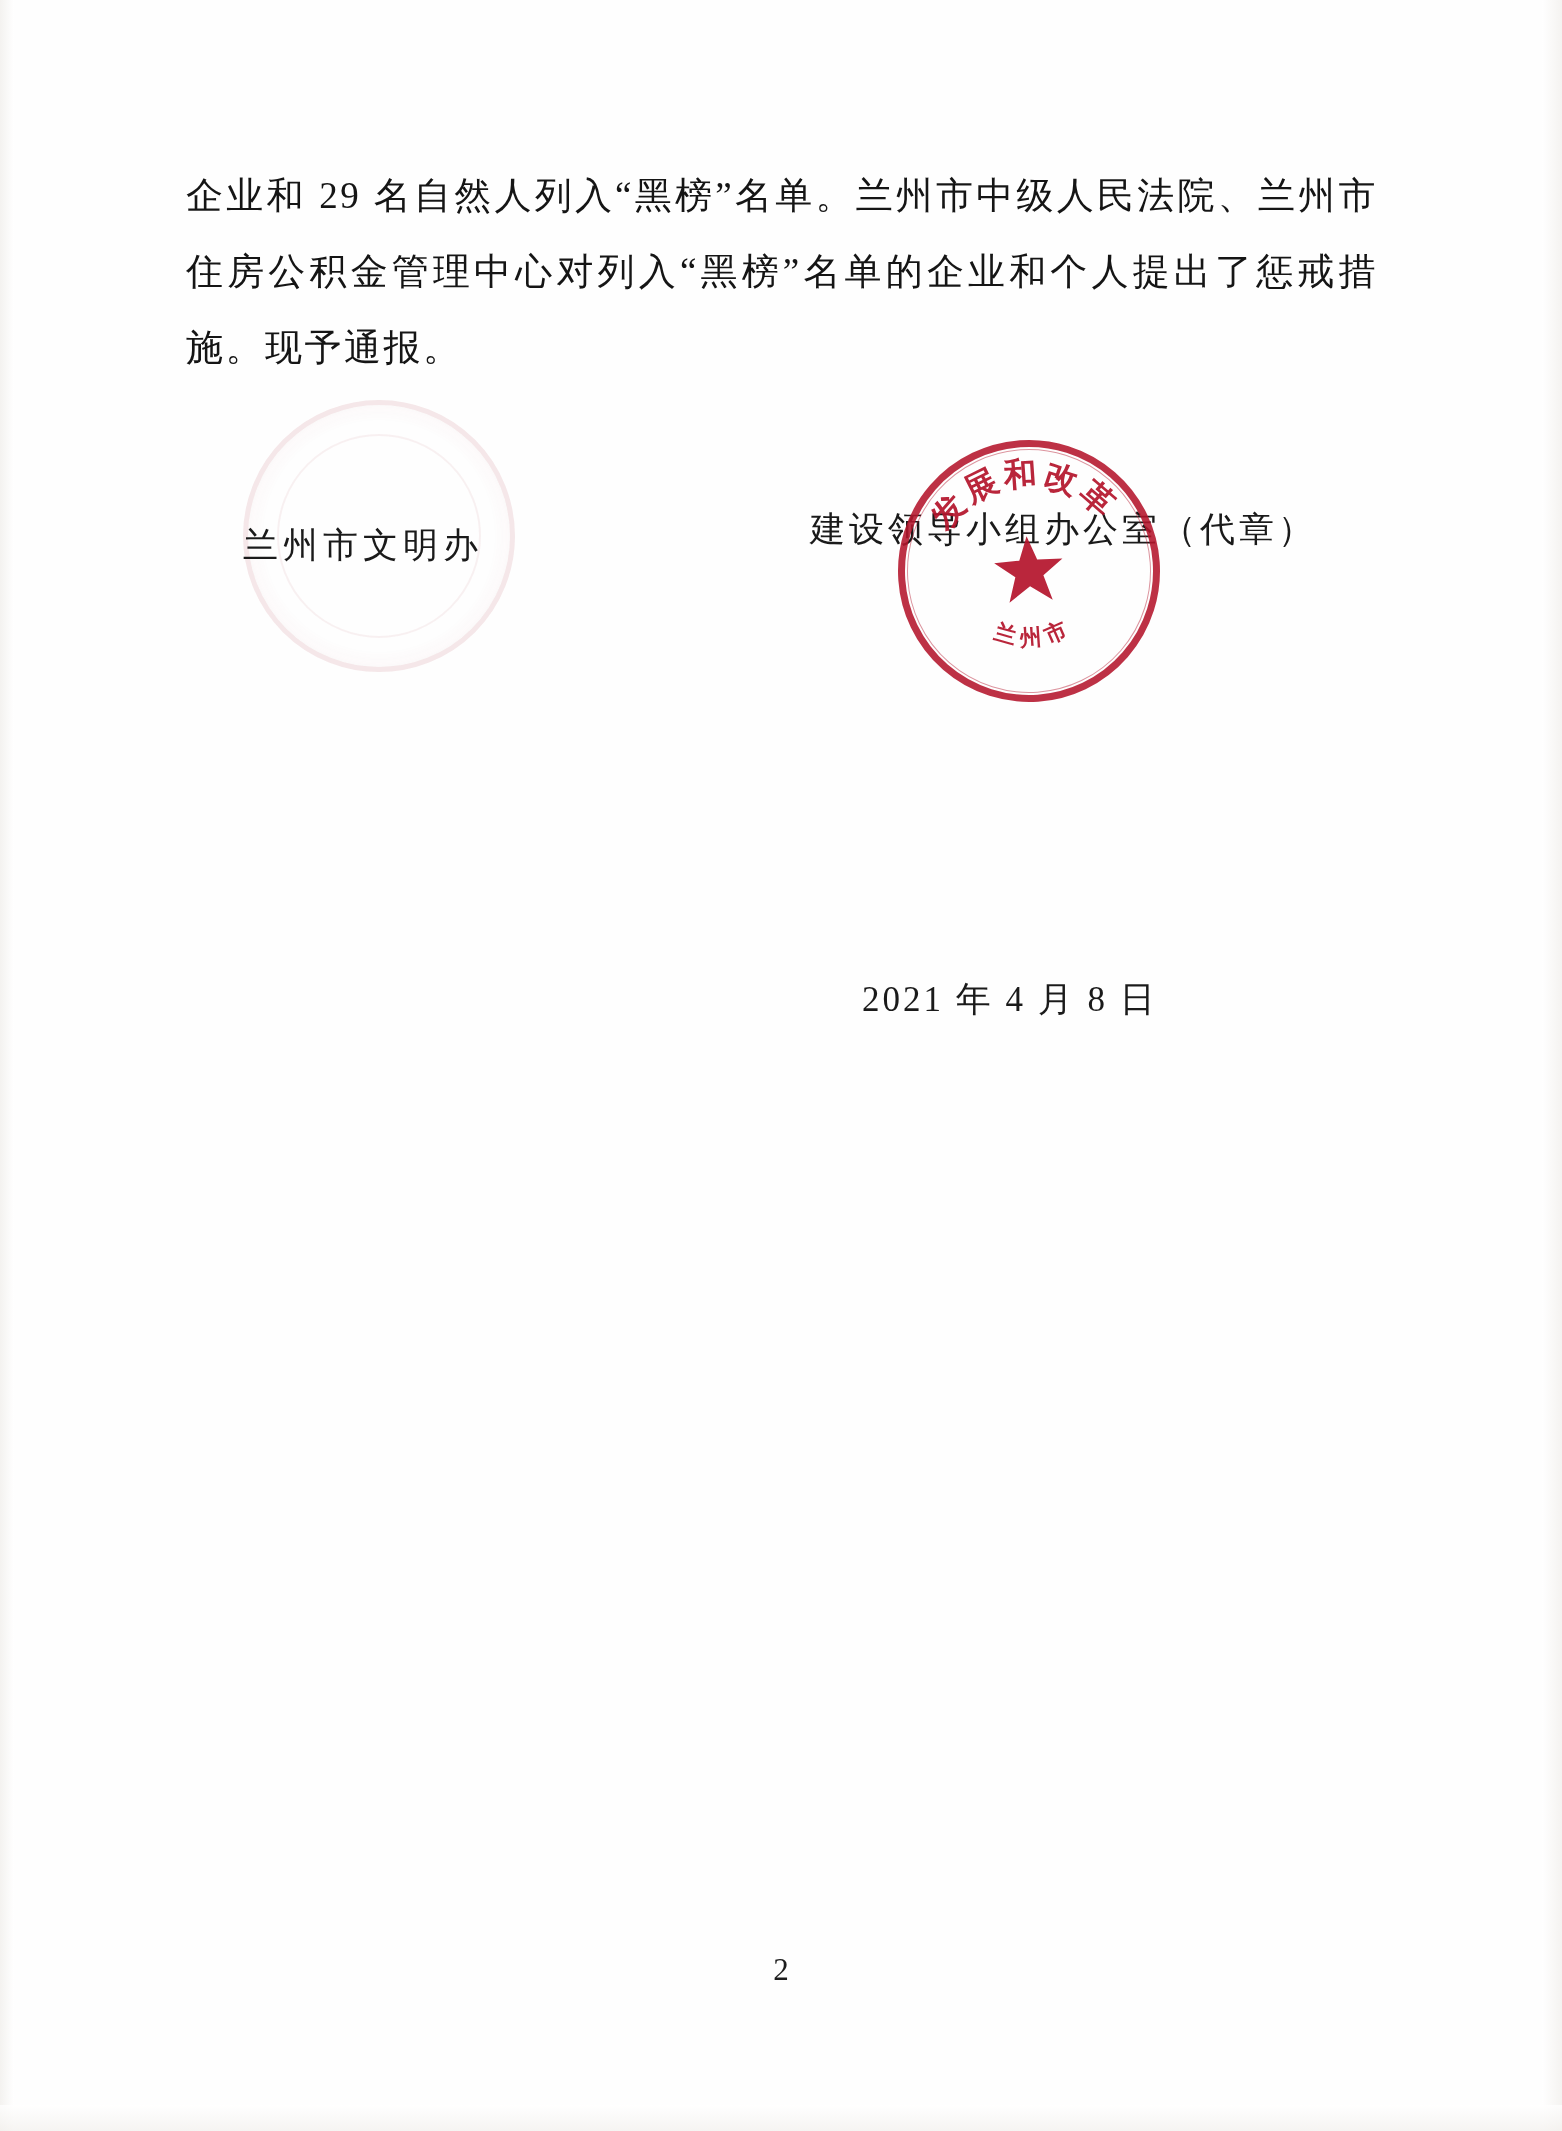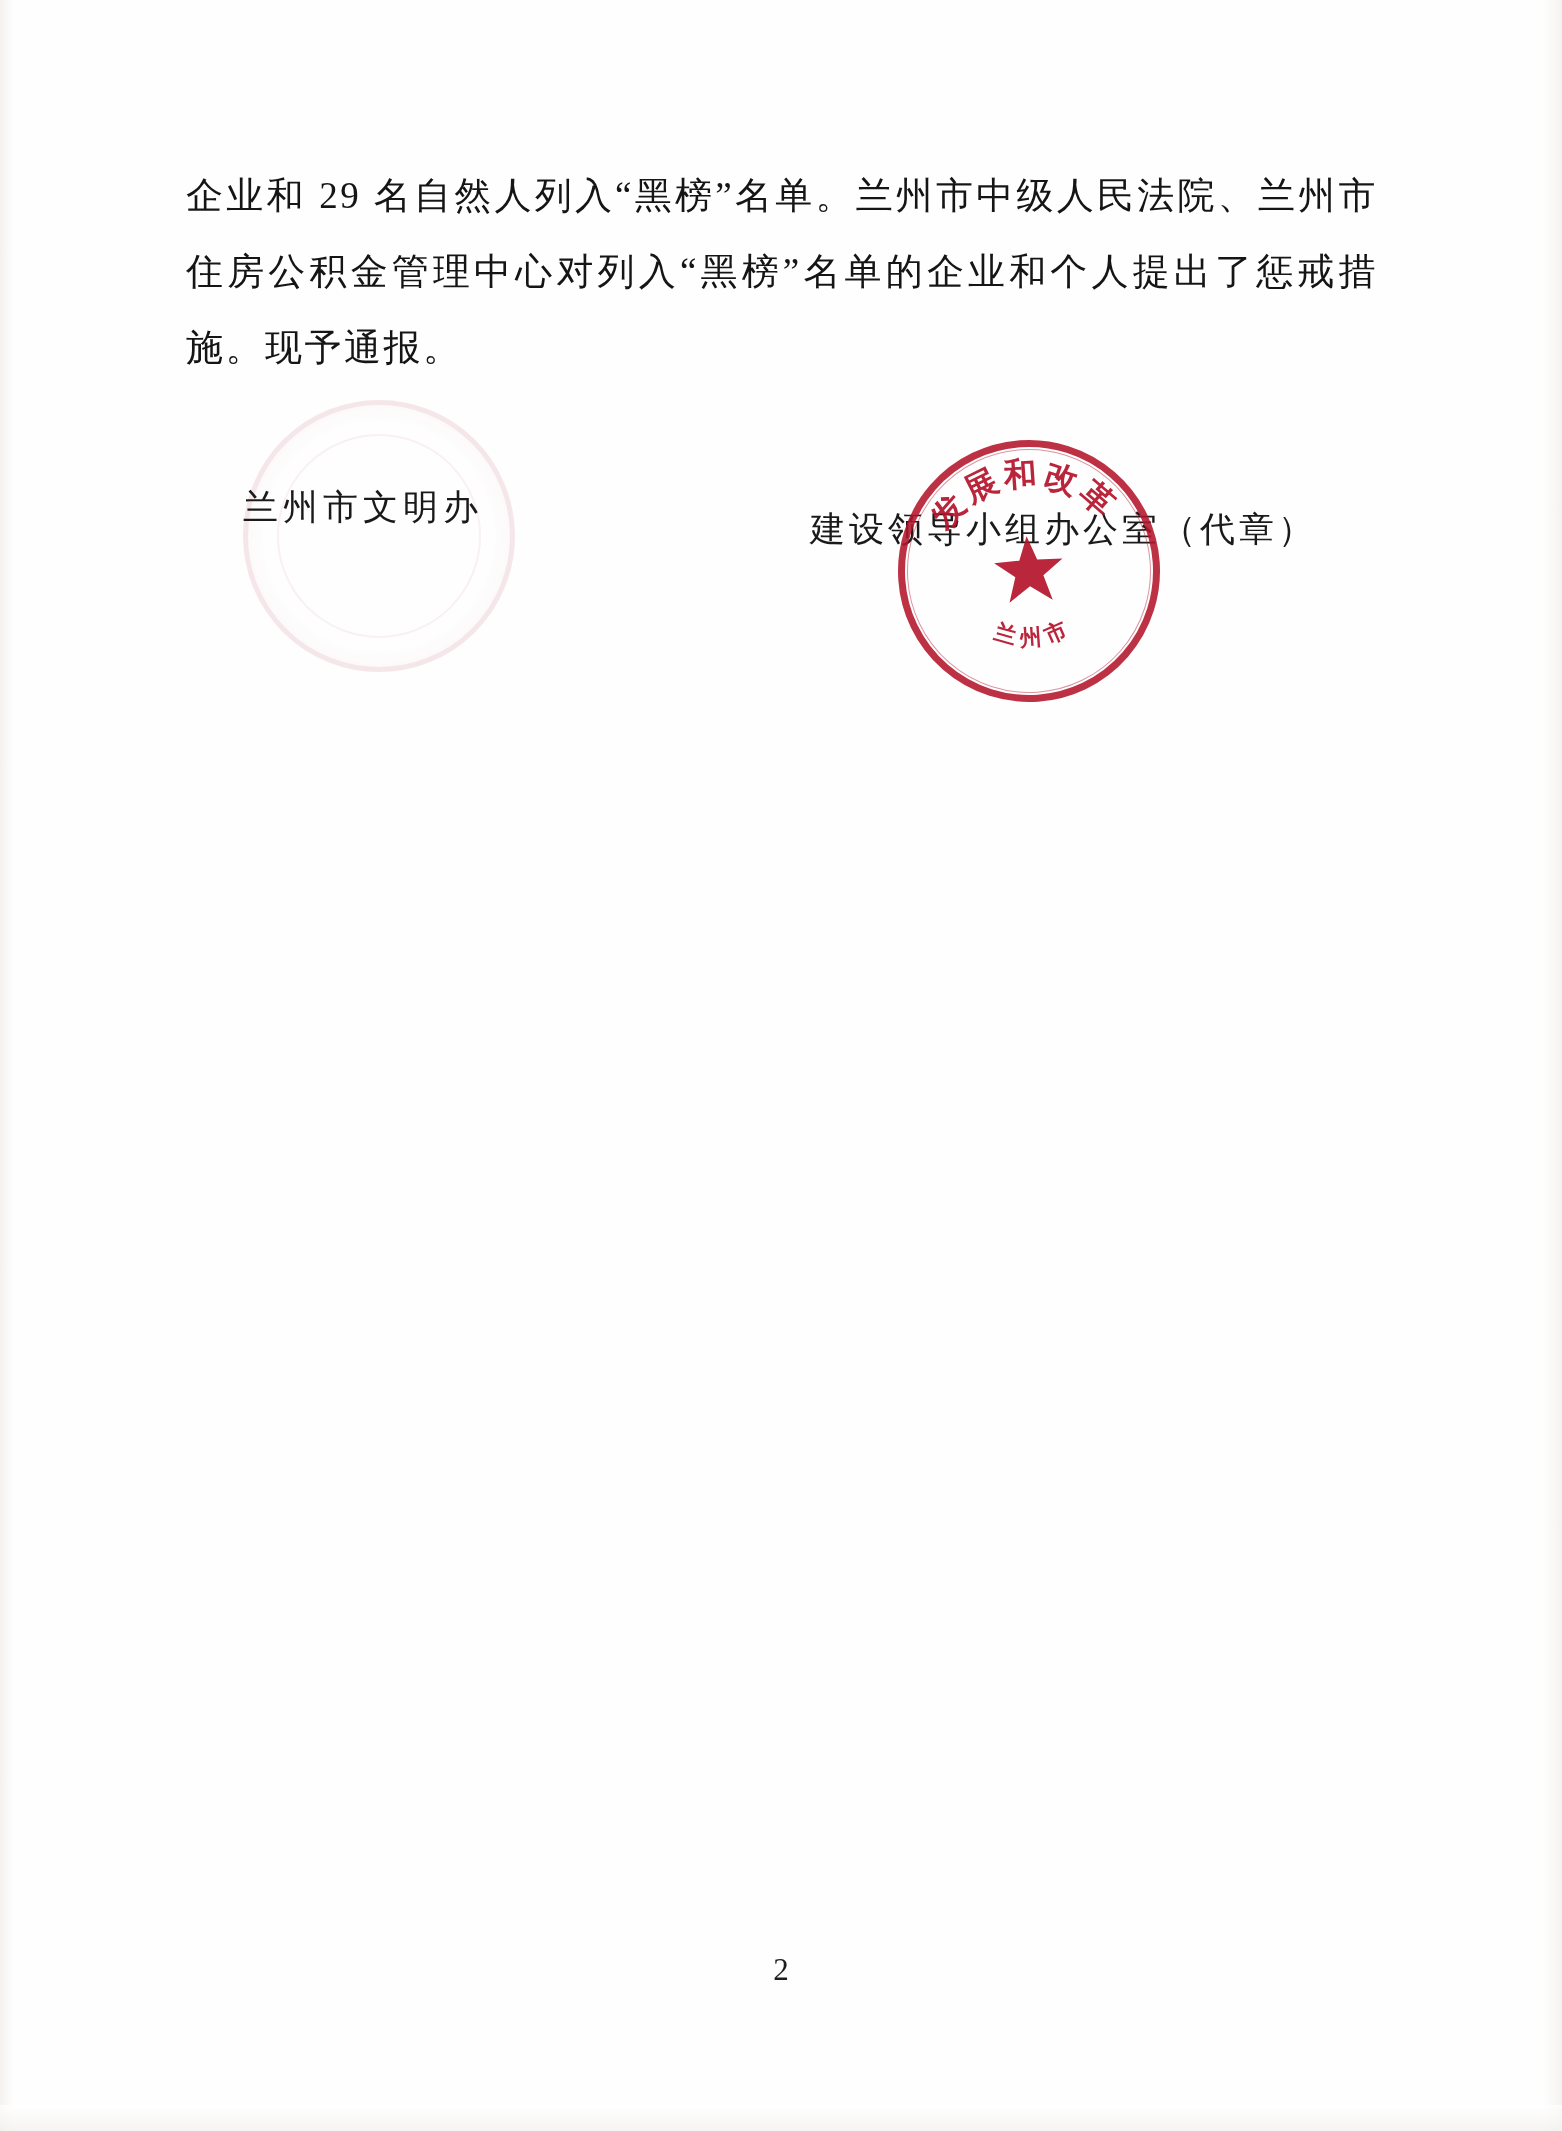--- a/index.html
+++ b/index.html
@@ -52,21 +52,21 @@
     text-align: justify;
   }
   .body-text p {
     margin: 0;
     text-indent: 0;
   }
 
   .sign-left {
     position: absolute;
     left: 243px;
-    top: 484px;
+    top: 522px;
     font-size: 35px;
     letter-spacing: 5px;
     color: #1a1a1a;
     white-space: nowrap;
   }
 
   .sign-right {
     position: absolute;
     left: 810px;
     top: 490px;
@@ -214,16 +214,17 @@
       </text>
     </svg>
 
     <div class="star">
       <svg viewBox="0 0 100 100" width="76" height="76">
         <polygon points="50,4 61.8,35.5 95,36.5 68.5,57 78.5,90 50,70 21.5,90 31.5,57 5,36.5 38.2,35.5" fill="#b4142b" opacity="0.92"></polygon>
       </svg>
     </div>
   </div>
 
+  <div class="date-line">2021 年 4 月 8 日</div>
 
   <div class="page-number">2</div>
 
 </div>
 
 </body></html>

